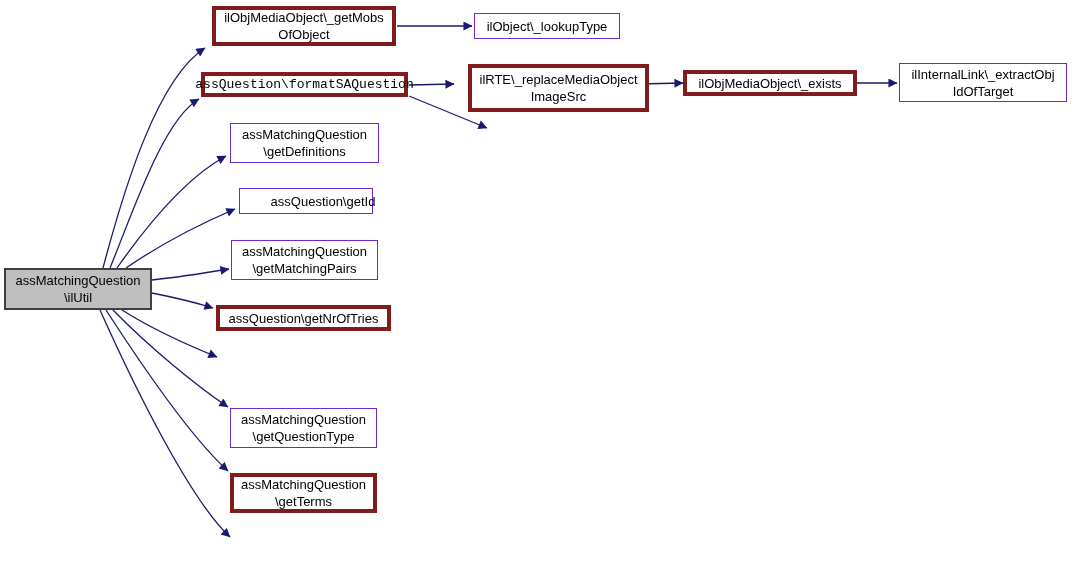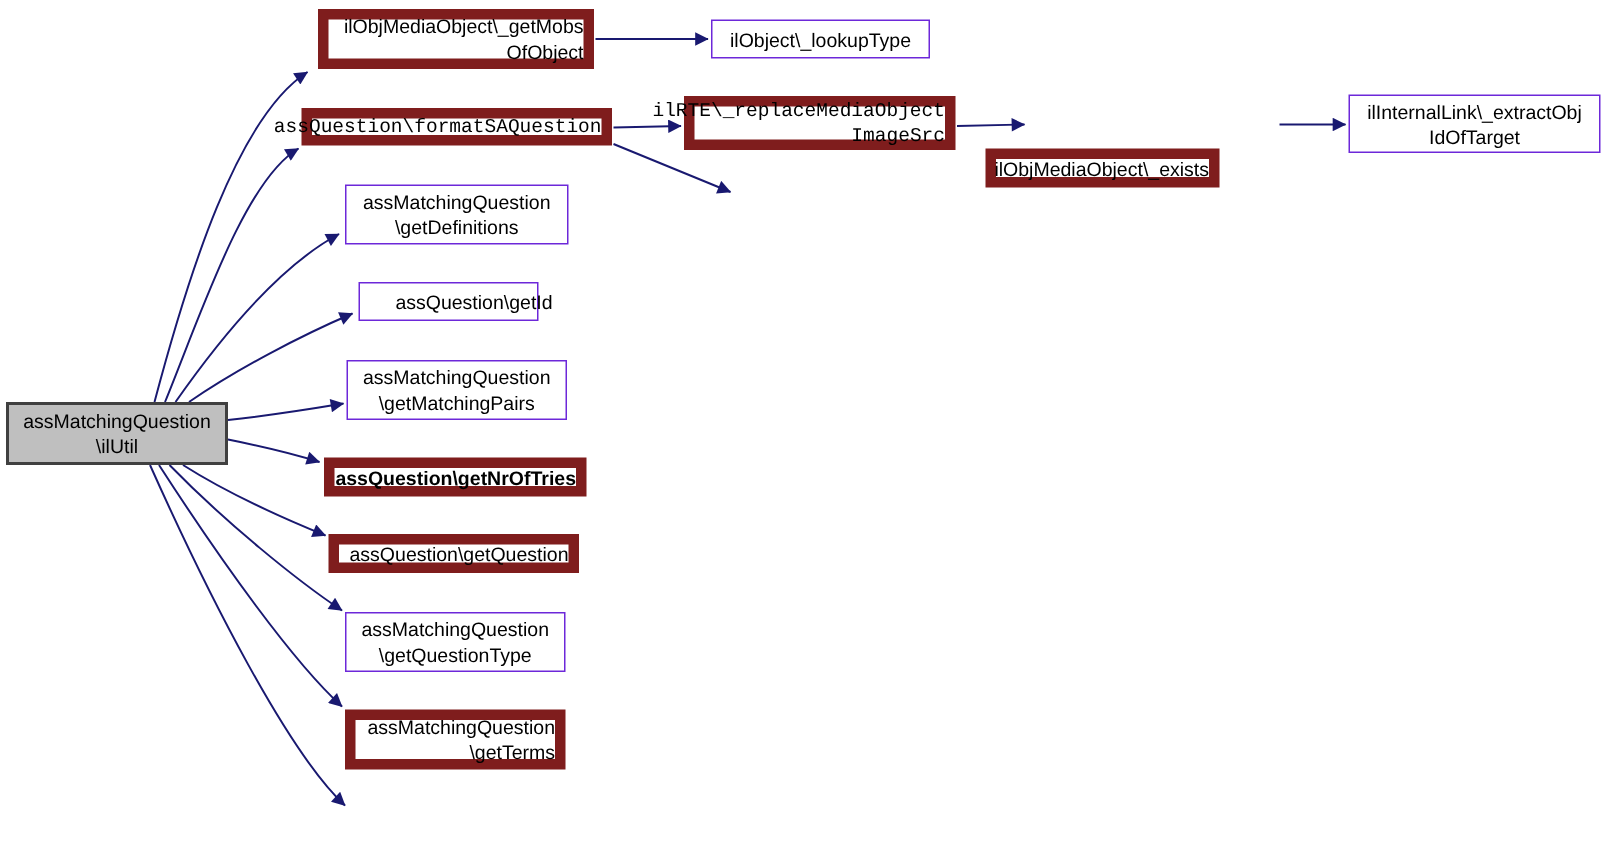--- a/index.html
+++ b/index.html
@@ -37,22 +37,21 @@
     align-items: center;
     justify-content: center;
     font-size: 13px;
     line-height: 17px;
     color: #000000;
     text-align: center;
     white-space: nowrap;
     cursor: pointer;
   }
   .node.thick {
-    border: 7px solid #7f1d1d;
-    align-items: flex-end;
+    border: 4px solid #7f1d1d;
   }
   .node.root {
     background: #bfbfbf;
     border: 2px solid #404040;
     cursor: default;
   }
   .edge {
     fill: none;
     stroke-width: 1.3px;
   }
@@ -93,47 +92,44 @@
       <div class="node thick" style="left: 212px; top: 6px; width: 184px; height: 40px;">
         <span>ilObjMediaObject\_getMobs</span>
         <span>OfObject</span>
       </div>
       <div class="node" style="left: 474px; top: 13px; width: 146px; height: 26px;">
         <span>ilObject\_lookupType</span>
       </div>
       <div class="node thick" style="left: 201px; top: 72px; width: 207px; height: 25px; font-family: Liberation Mono, monospace;">
         <span>assQuestion\formatSAQuestion</span>
       </div>
-      <div class="node thick" style="left: 456px; top: 64px; width: 181px; height: 36px; font-family: Liberation Mono, monospace;">
+      <div class="node thick" style="left: 468px; top: 64px; width: 181px; height: 48px;">
         <span>ilRTE\_replaceMediaObject</span>
         <span>ImageSrc</span>
       </div>
-      <div class="node thick" style="left: 657px; top: 70px; width: 156px; height: 26px; margin-top: 29px;">
+      <div class="node thick" style="left: 683px; top: 70px; width: 174px; height: 26px;">
         <span>ilObjMediaObject\_exists</span>
       </div>
       <div class="node" style="left: 899px; top: 63px; width: 168px; height: 39px;">
         <span>ilInternalLink\_extractObj</span>
         <span>IdOfTarget</span>
       </div>
       <div class="node" style="left: 230px; top: 123px; width: 149px; height: 40px;">
         <span>assMatchingQuestion</span>
         <span>\getDefinitions</span>
       </div>
-      <div class="node" style="left: 239px; top: 188px; width: 120px; height: 26px; padding-left: 34px;">
+      <div class="node" style="left: 239px; top: 188px; width: 134px; height: 26px; padding-left: 34px;">
         <span>assQuestion\getId</span>
       </div>
       <div class="node" style="left: 231px; top: 240px; width: 147px; height: 40px;">
         <span>assMatchingQuestion</span>
         <span>\getMatchingPairs</span>
       </div>
-      <div class="node thick" style="left: 216px; top: 305px; width: 175px; height: 26px; font-weight: bold;">
+      <div class="node thick" style="left: 216px; top: 305px; width: 175px; height: 26px;">
         <span>assQuestion\getNrOfTries</span>
-      </div>
-      <div class="node thick" style="left: 219px; top: 356px; width: 167px; height: 26px;">
-        <span>assQuestion\getQuestion</span>
       </div>
       <div class="node" style="left: 230px; top: 408px; width: 147px; height: 40px;">
         <span>assMatchingQuestion</span>
         <span>\getQuestionType</span>
       </div>
       <div class="node thick" style="left: 230px; top: 473px; width: 147px; height: 40px;">
         <span>assMatchingQuestion</span>
         <span>\getTerms</span>
       </div>
     </div>

